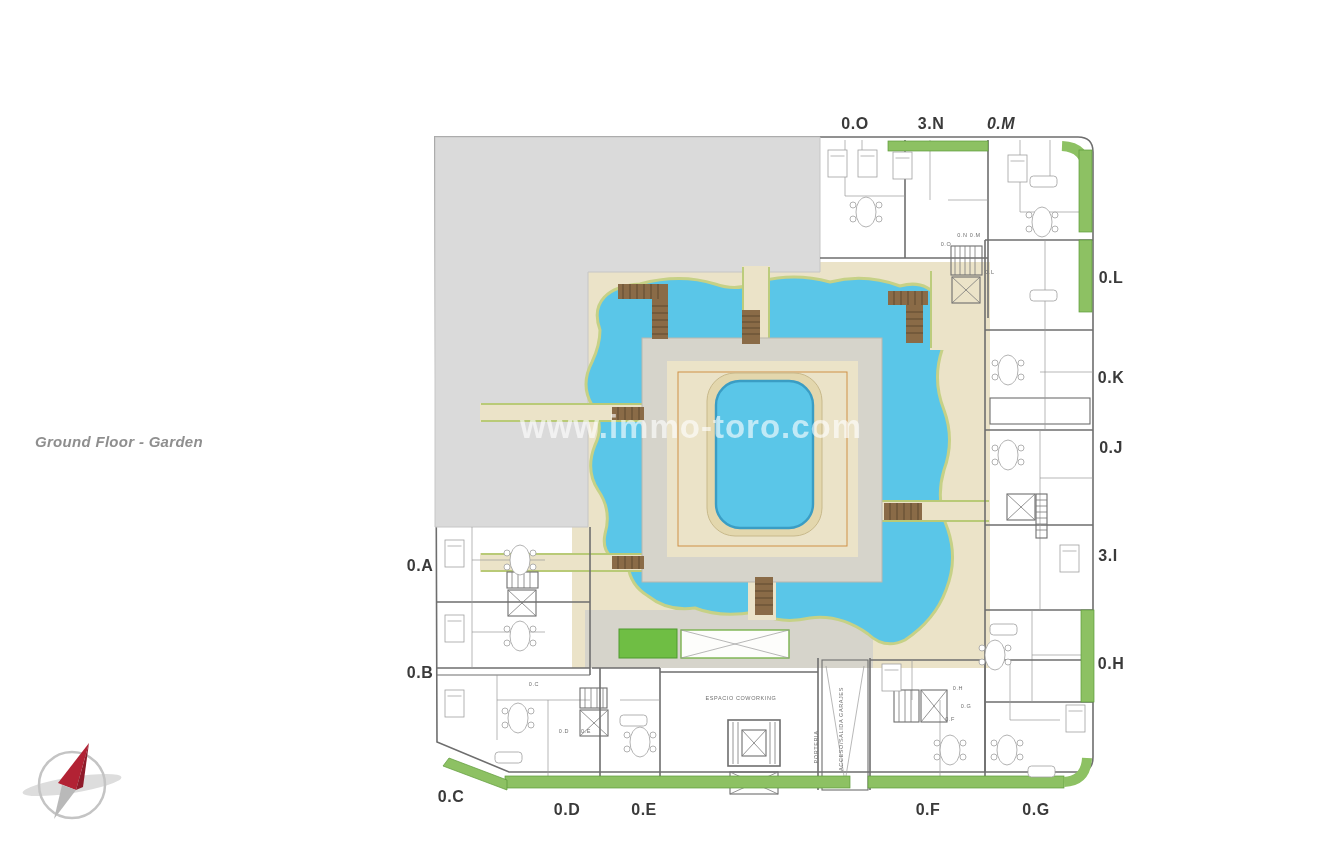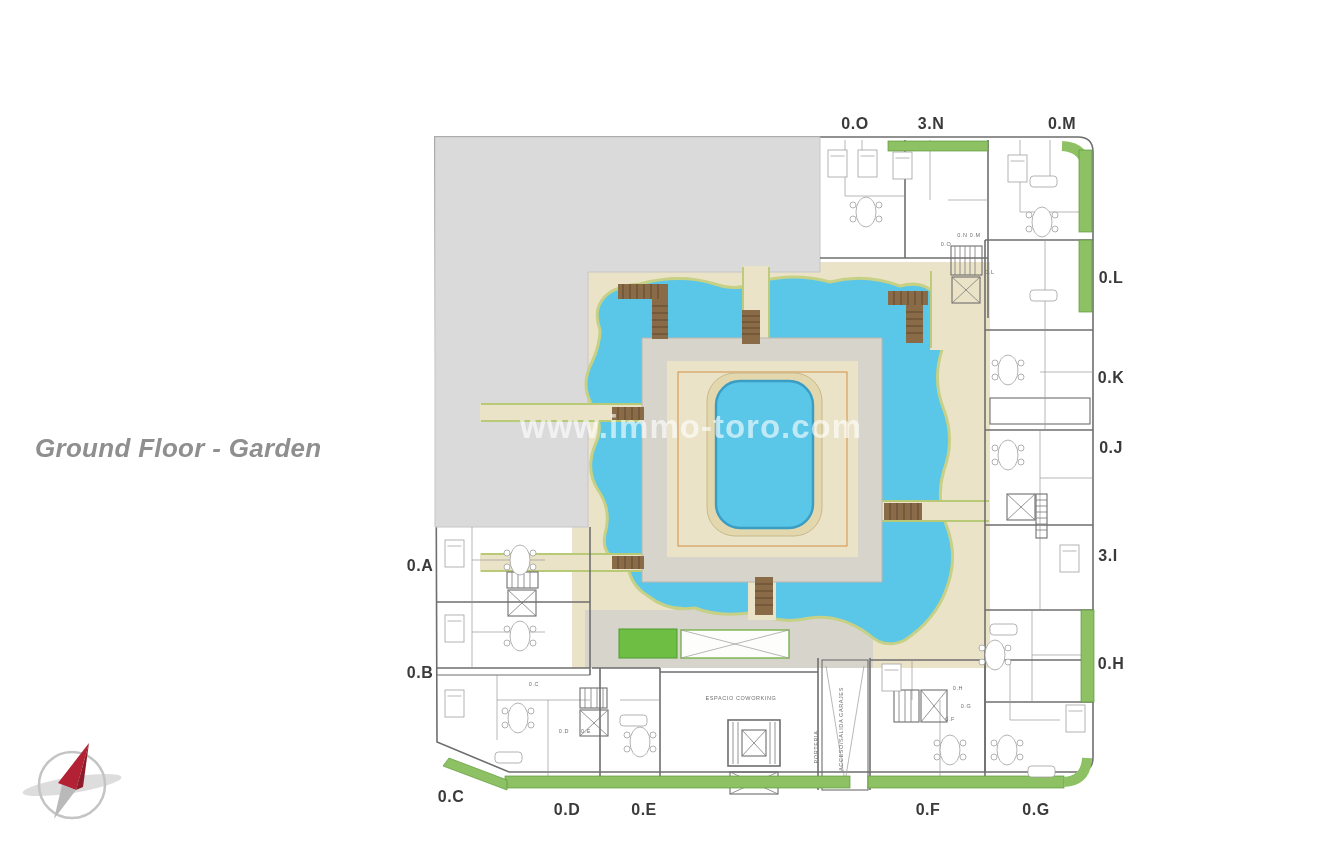--- a/index.html
+++ b/index.html
@@ -1,21 +1,21 @@
 <!DOCTYPE html>
 <html style="--c-lagoon: #5ac6e8; --c-pool_border: #3a9dc4; --c-deck_beige: #ebe3c8; --c-walkway_gray: #d6d4cb; --c-block_gray: #dadada; --c-green: #8dc163; --c-lawn: #6fbe44; --c-shoreline: #c6d186; --c-stair_brown: #8a6b47; --c-wall: #6e6e6e; --c-accent_orange: #cf9147; --c-label: #3a3a3a;"><head>
 <meta charset="utf-8">
 <style>
   html,body{margin:0;padding:0;background:#fff;}
   .canvas{position:relative;width:1320px;height:859px;background:#fff;overflow:hidden;
           font-family:"Liberation Sans",sans-serif;}
   
   .titleblock{position:absolute;left:35px;top:420px;}
   .title{font-size:27px;font-weight:bold;color:#3d3d3d;letter-spacing:.5px;}
-  .subtitle{font-size:26px;font-weight:bold;font-style:italic;color:#8f8f8f;margin-top:13px;letter-spacing:.3px;}
+  .subtitle{font-size:15px;font-weight:bold;font-style:italic;color:#8f8f8f;margin-top:13px;letter-spacing:.3px;}
   .watermark{position:absolute;left:520px;top:408px;width:280px;text-align:center;
              font-size:33px;font-weight:600;letter-spacing:1px;color:rgba(255,255,255,.62);
              white-space:nowrap;pointer-events:none;z-index:50;}
   .unit-label{position:absolute;transform:translate(-50%,0);font-size:16px;font-weight:bold;
               color:var(--c-label,#3a3a3a);letter-spacing:.5px;z-index:40;}
   .small-label{position:absolute;font-size:5.5px;color:#6f6f6f;letter-spacing:.6px;
                transform:translate(-50%,-50%);white-space:nowrap;z-index:40;}
   .small-label.rot{transform:translate(-50%,-50%) rotate(-90deg);}
   
   .f-white{fill:#ffffff;}
@@ -357,21 +357,21 @@
         <use href="#tbl" x="950" y="750"></use>
       <use href="#tbl" x="1007" y="750"></use>
         <use href="#sofa" x="1028" y="766"></use>
         <use href="#bed" x="1066" y="705"></use>
     </g>
   </svg>
 
   <div>
       <span class="unit-label" style="left: 855px; top: 115px;">0.O</span>
       <span class="unit-label" style="left: 931px; top: 115px;">3.N</span>
-      <span class="unit-label" style="left: 1062px; top: 115px;">0.M</span>
+      <span class="unit-label" style="left: 1001px; top: 115px; font-style: italic;">0.M</span>
       <span class="unit-label" style="left: 1111px; top: 269px;">0.L</span>
       <span class="unit-label" style="left: 1111px; top: 349px; margin-top: 20px;">0.K</span>
       <span class="unit-label" style="left: 1111px; top: 439px;">0.J</span>
       <span class="unit-label" style="left: 1108px; top: 547px;">3.I</span>
       <span class="unit-label" style="left: 1111px; top: 655px;">0.H</span>
       <span class="unit-label" style="left: 420px; top: 557px; text-align: right;">0.A</span>
       <span class="unit-label" style="left: 420px; top: 627px; margin-top: 37px;">0.B</span>
       <span class="unit-label" style="left: 451px; top: 788px;">0.C</span>
       <span class="unit-label" style="left: 567px; top: 801px;">0.D</span>
       <span class="unit-label" style="left: 644px; top: 801px;">0.E</span>

